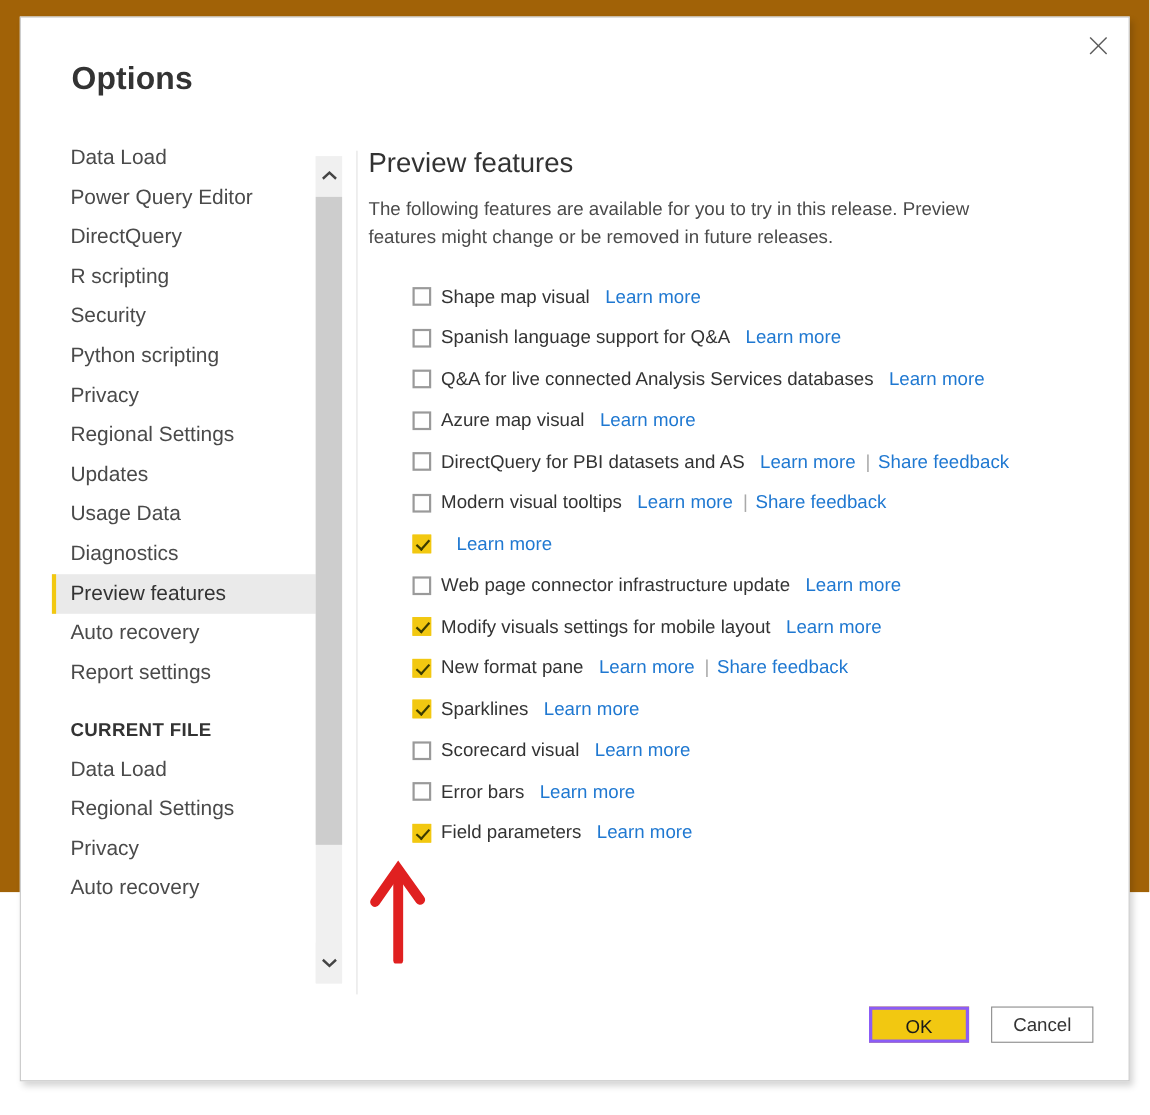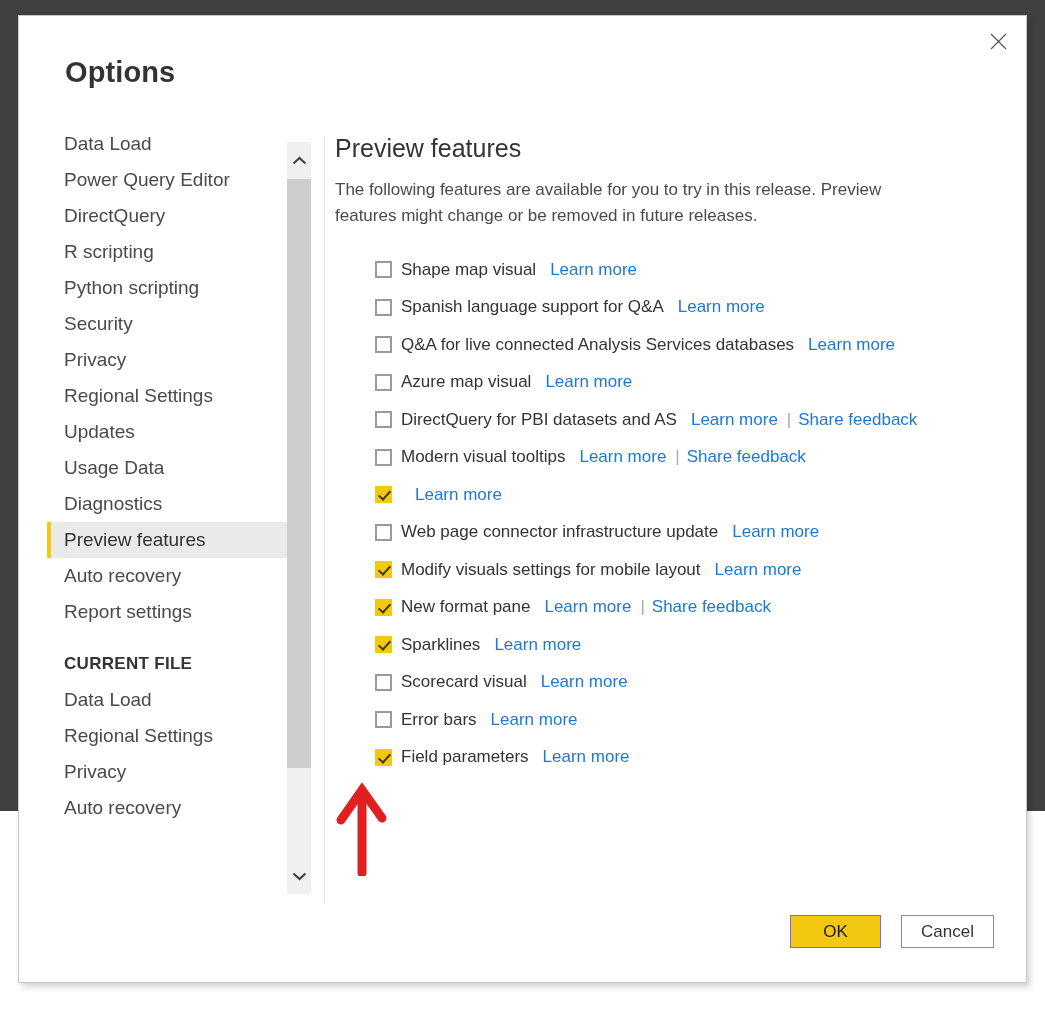--- a/index.html
+++ b/index.html
@@ -8,21 +8,21 @@
     width: 1045px; height: 1014px;
     background: #ffffff;
     font-family: "Liberation Sans", sans-serif;
     overflow: hidden;
   }
 
   #page {
     position: relative;
     width: 1045px;
     height: 811px;
-    background: #404040;
+    background: #a16207;
   }
 
   
   .dialog {
     position: absolute;
     left: 18px;
     top: 15px;
     width: 1009px;
     height: 968px;
     background: #ffffff;
@@ -240,21 +240,21 @@
     font-size: 17px;
     height: 33px;
     cursor: pointer;
     padding: 0 14px;
     line-height: 31px;
     text-align: center;
   }
   .btn-ok {
     width: 91px;
     background: #f2c811;
-    border: 1px solid #8b5cf6;
+    border: 3px solid #8b5cf6;
     color: #1a1a1a;
   }
   .btn-cancel {
     width: 93px;
     background: #ffffff;
     border: 1px solid #8a8a8a;
     color: #333333;
   }
 </style>
 </head>
@@ -273,22 +273,22 @@
       </span>
     </button>
 
     <div class="dlg-title">Options</div>
 
     <div class="sidebar" id="sidebar">
         <div class="side-item">Data Load</div>
         <div class="side-item">Power Query Editor</div>
         <div class="side-item">DirectQuery</div>
         <div class="side-item">R scripting</div>
+        <div class="side-item">Security</div>
         <div class="side-item">Python scripting</div>
-        <div class="side-item">Security</div>
         <div class="side-item">Privacy</div>
         <div class="side-item">Regional Settings</div>
         <div class="side-item">Updates</div>
         <div class="side-item">Usage Data</div>
         <div class="side-item">Diagnostics</div>
         <div class="side-item selected">Preview features</div>
         <div class="side-item">Auto recovery</div>
         <div class="side-item">Report settings</div>
         <div class="side-group-title">CURRENT FILE</div>
         <div class="side-item">Data Load</div>

